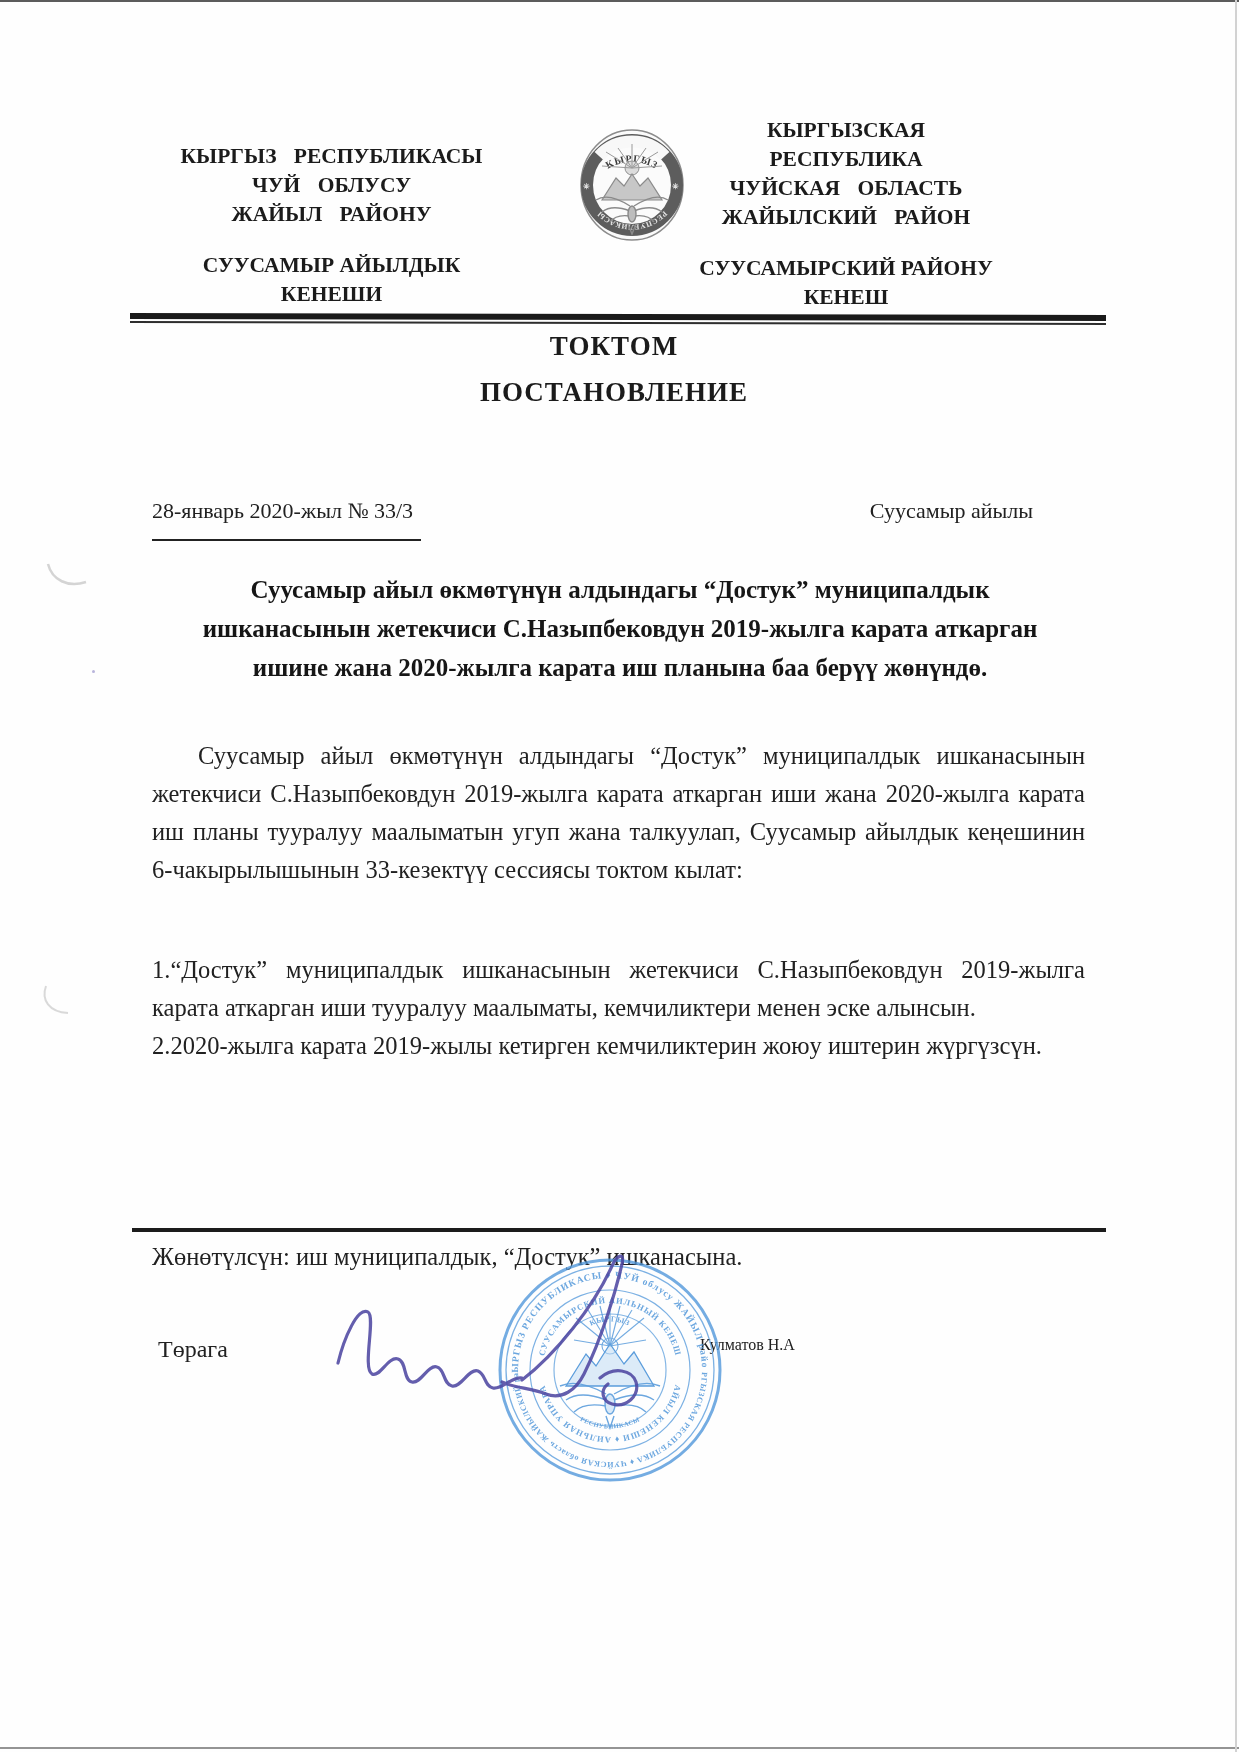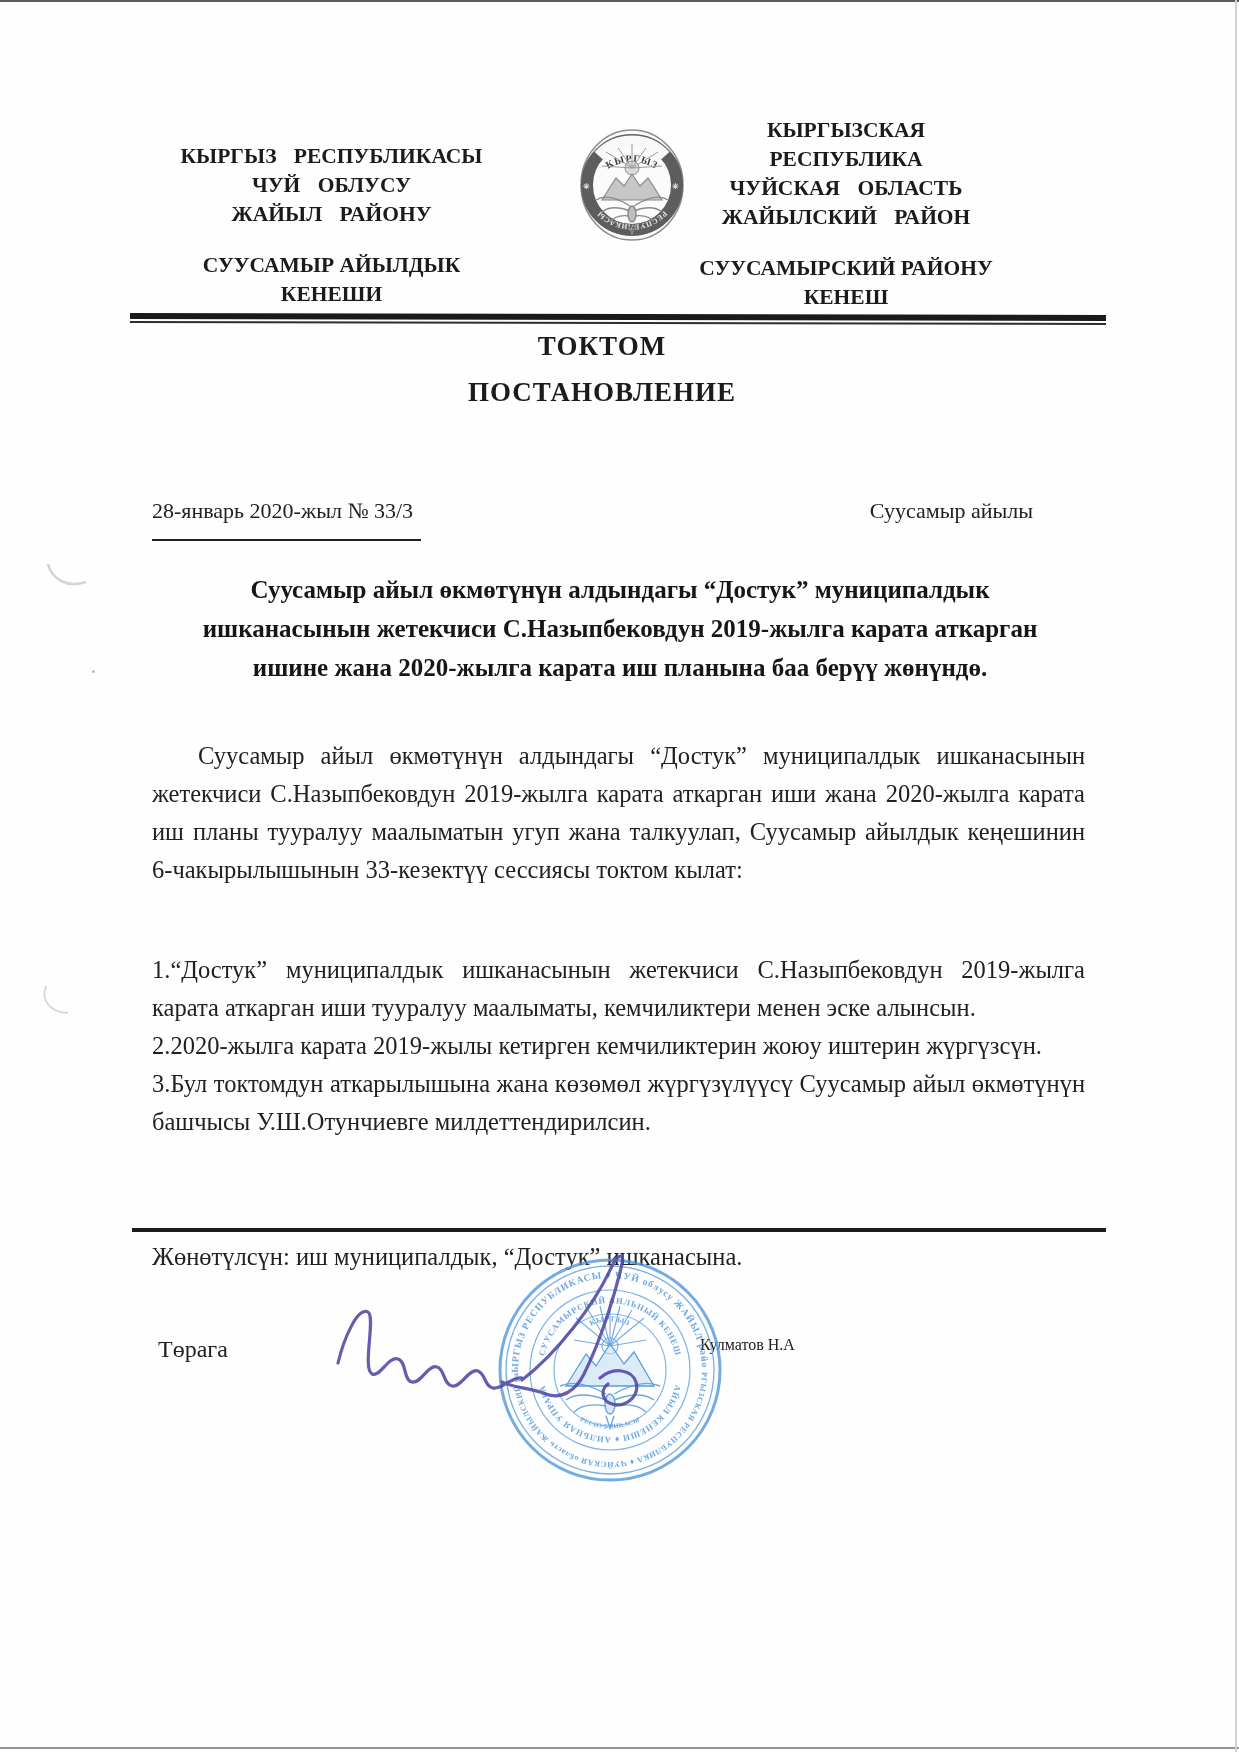--- a/index.html
+++ b/index.html
@@ -19,21 +19,21 @@
   .hdr .country div{word-spacing:12px;}
   .hdr .council{margin-top:22px;}
   .emblem{position:absolute;left:566px;top:116px;width:132px;height:136px;}
   
   .rule1{position:absolute;left:130px;top:314px;width:976px;transform:rotate(.12deg);}
   .rule1 .thick{height:6px;background:#1a1a1a;}
   .rule1 .gap{height:2px;}
   .rule1 .thin{height:2px;background:#2e2e2e;}
   .rule2{position:absolute;left:132px;top:1228px;width:974px;height:4px;background:#1c1c1c;}
   
-  .doctype{position:absolute;left:114px;top:331px;width:976px;text-align:center;font-weight:bold;color:#1b1b1b;}
+  .doctype{position:absolute;left:126px;top:331px;width:976px;text-align:center;font-weight:bold;color:#1b1b1b;}
   .doctype .t1{font-size:27px;letter-spacing:1px;}
   .doctype .t2{font-size:27px;letter-spacing:1px;margin-top:15px;}
   
   .meta{position:absolute;left:152px;top:498px;width:933px;display:flex;justify-content:space-between;font-size:22px;}
   .meta .date{border-bottom:2px solid #222;padding-bottom:15px;padding-right:8px;}
   .meta .place{padding-right:52px;}
   
   .title{position:absolute;left:178px;top:570px;width:884px;text-align:center;font-weight:bold;font-size:25px;line-height:39px;color:#161616;}
   
   .preamble{position:absolute;left:152px;top:737px;width:933px;font-size:24.5px;line-height:38px;text-align:justify;text-indent:46px;}
@@ -149,21 +149,20 @@
     <span class="place">Суусамыр айылы</span>
   </div>
 
   <div class="title">Суусамыр айыл өкмөтүнүн алдындагы “Достук” муниципалдык ишканасынын жетекчиси С.Назыпбековдун 2019-жылга карата аткарган ишине жана 2020-жылга карата иш планына баа берүү жөнүндө.</div>
 
   <div class="preamble">Суусамыр айыл өкмөтүнүн алдындагы “Достук” муниципалдык ишканасынын жетекчиси С.Назыпбековдун 2019-жылга карата аткарган иши жана 2020-жылга карата иш планы тууралуу маалыматын угуп жана талкуулап, Суусамыр айылдык кеңешинин 6-чакырылышынын 33-кезектүү сессиясы токтом кылат:</div>
 
   <div class="items">
     <p>1.“Достук” муниципалдык ишканасынын жетекчиси С.Назыпбековдун 2019-жылга карата аткарган иши тууралуу маалыматы, кемчиликтери менен эске алынсын.</p>
     <p>2.2020-жылга карата 2019-жылы кетирген кемчиликтерин жоюу иштерин жүргүзсүн.</p>
-    <p>3.Бул токтомдун аткарылышына жана көзөмөл жүргүзүлүүсү Суусамыр айыл өкмөтүнүн башчысы У.Ш.Отунчиевге милдеттендирилсин.</p>
   </div>
 
   <div class="rule2"></div>
 
   <div class="dist">Жөнөтүлсүн: иш муниципалдык, “Достук” ишканасына.</div>
 
   <div class="sig-role">Төрага</div>
   <div class="sig-name">Кулматов Н.А</div>
 
   <svg class="stamp" viewBox="0 0 232 232">

